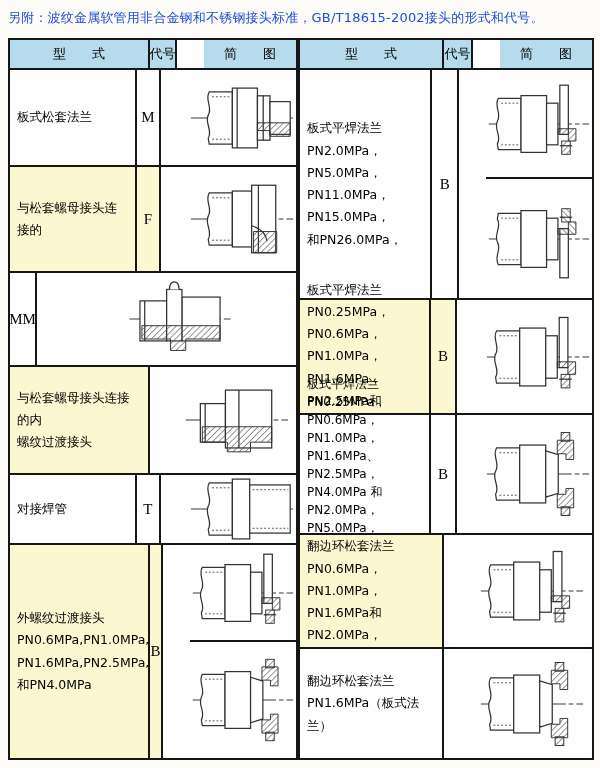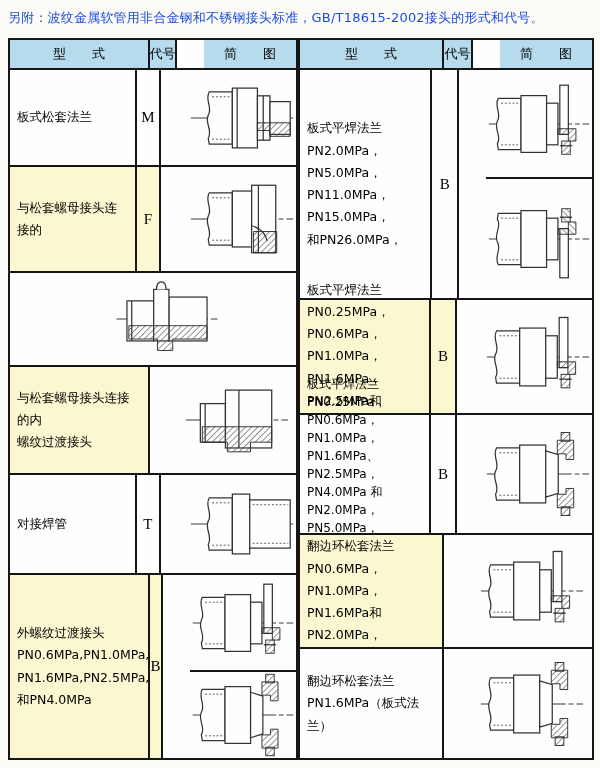--- a/index.html
+++ b/index.html
@@ -186,40 +186,43 @@
             <span class="code-text">F</span>
           </div>
         <div class="cell c-diag">
           <svg class="diag-svg" width="108" height="88" viewBox="0 0 112 86">
               <use href="#sym-f"></use>
             </svg>
         </div>
       </div>
 
       <div class="row" style="height:94px">
+        <div class="cell c-code">
+            <span class="code-text">MM</span>
+          </div>
         <div class="cell c-diag">
           <svg class="diag-svg" width="108" height="82" viewBox="0 0 112 86">
               <use href="#sym-mm"></use>
             </svg>
         </div>
       </div>
 
       <div class="row" style="height:108px">
         <div class="cell c-type yl">
             <span class="type-text">与松套螺母接头连接的内
 螺纹过渡接头</span>
           </div>
         <div class="cell c-diag">
           <svg class="diag-svg" width="108" height="86" viewBox="0 0 112 86">
               <use href="#sym-mf"></use>
             </svg>
         </div>
       </div>
 
-      <div class="row" style="height:100px">
+      <div class="row" style="height:70px">
         <div class="cell c-type">
             <span class="type-text">对接焊管</span>
           </div>
         <div class="cell c-code">
             <span class="code-text">T</span>
           </div>
         <div class="cell c-diag">
           <svg class="diag-svg" width="108" height="84" viewBox="0 0 112 86">
               <use href="#sym-t"></use>
             </svg>

